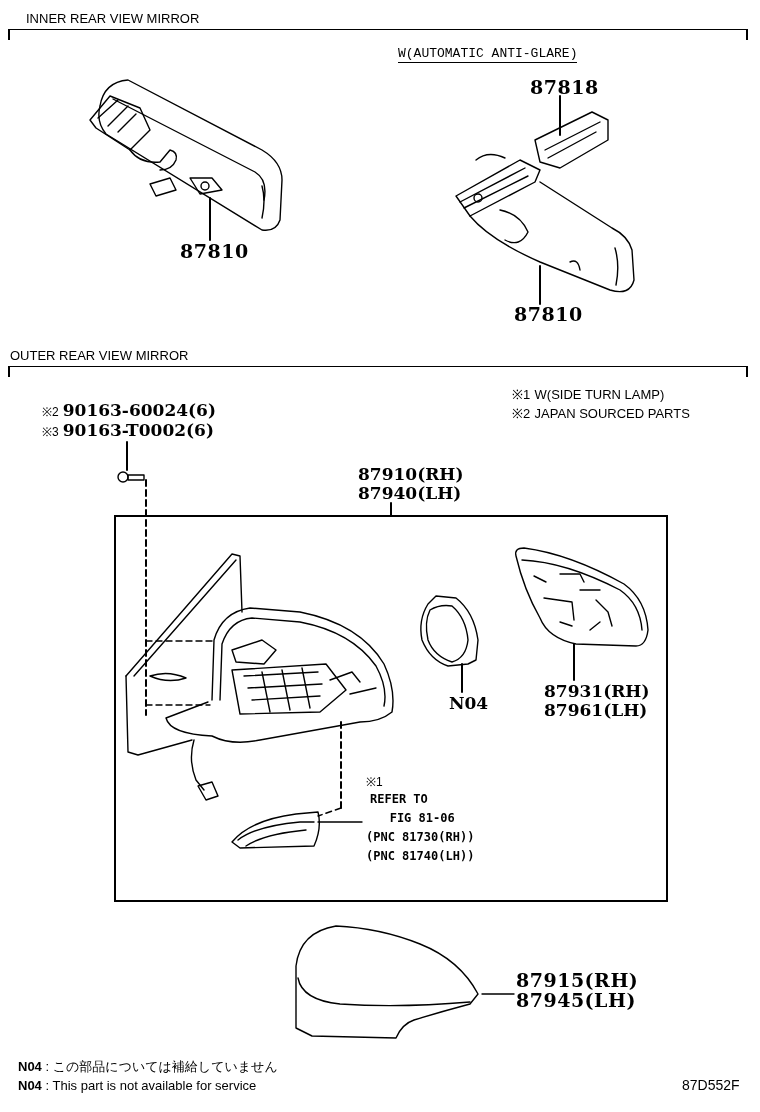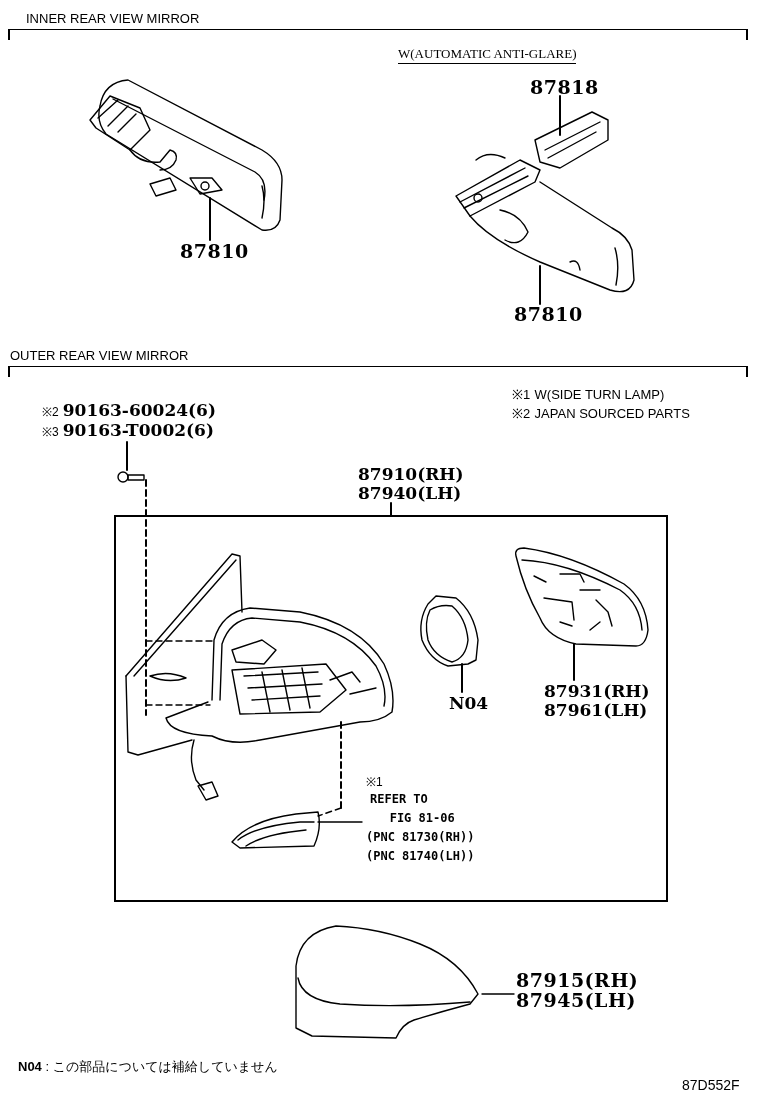--- a/index.html
+++ b/index.html
@@ -7,21 +7,21 @@
   .abs { position: absolute; }
   .section-title { font-family: "Liberation Sans", sans-serif; font-size: 13px; letter-spacing: 0px; white-space: nowrap; }
   .bracket { position: absolute; border-top: 1.5px solid #000; height: 10px; }
   .bracket::before, .bracket::after { content: ""; position: absolute; top: -1px; width: 2px; height: 11px; background: #000; }
   .bracket::before { left: 0; }
   .bracket::after { right: 0; }
   .pn { font-family: "DejaVu Serif", serif; font-weight: bold; font-size: 19px; white-space: nowrap; line-height: 20px; letter-spacing: 0.5px; }
   .pn-sm { font-family: "DejaVu Serif", serif; font-weight: bold; font-size: 17px; white-space: nowrap; line-height: 19px; }
   .mono { font-family: "DejaVu Sans Mono", monospace; font-weight: bold; font-size: 12px; white-space: pre; line-height: 19px; }
   .legend { font-family: "Liberation Sans", sans-serif; font-size: 13px; white-space: nowrap; line-height: 18px; }
-  .subhead { font-family: Liberation Serif, serif; font-size: 13px; border-bottom: 1.5px solid #000; white-space: nowrap; padding-bottom: 1px; }
+  .subhead { font-family: Liberation Mono, monospace; font-size: 13px; border-bottom: 1.5px solid #000; white-space: nowrap; padding-bottom: 1px; }
   .note { font-family: "Liberation Sans", sans-serif; font-size: 13px; white-space: nowrap; line-height: 19px; }
   svg { position: absolute; left: 0; top: 0; }
 </style>
 </head>
 <body>
 
 <div class="abs section-title" style="left:2px; top:11px;margin-left:24px;">INNER REAR VIEW MIRROR</div>
 <div class="bracket" style="left:8px; top:29px; width:740px;"></div>
 
 <div class="abs subhead" style="left:398px; top:46px;">W(AUTOMATIC ANTI-GLARE)</div>
@@ -171,15 +171,20 @@
     </g>
   </g>
 </svg>
 
 <div class="abs" style="left:18px; top:1057px;">
   <div class="note">
     <span style="font-weight:bold;">N04</span>
     <span>:</span>
     <span style="font-family:'DejaVu Sans', sans-serif;">この部品については補給していません</span>
   </div>
+  <div class="note">
+    <span style="font-weight:bold;">N04</span>
+    <span>:</span>
+    <span>This part is not available for service</span>
+  </div>
 </div>
 
 <div class="abs note" style="left:682px; top:1076px; font-size:14px;">87D552F</div>
 
 </body></html>

